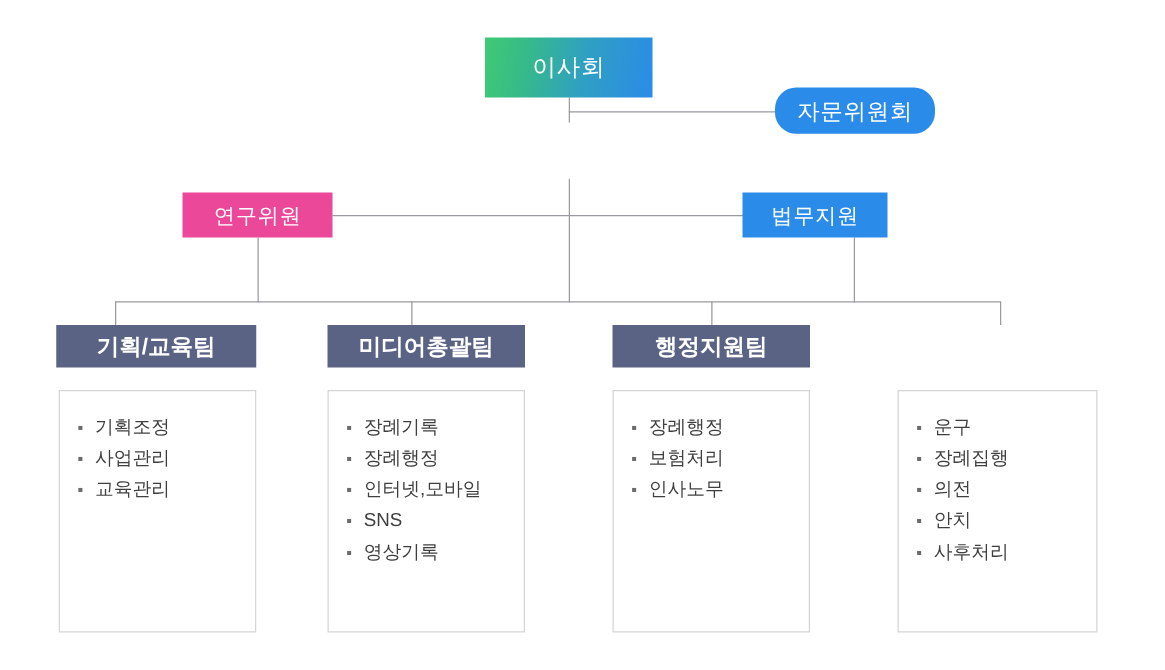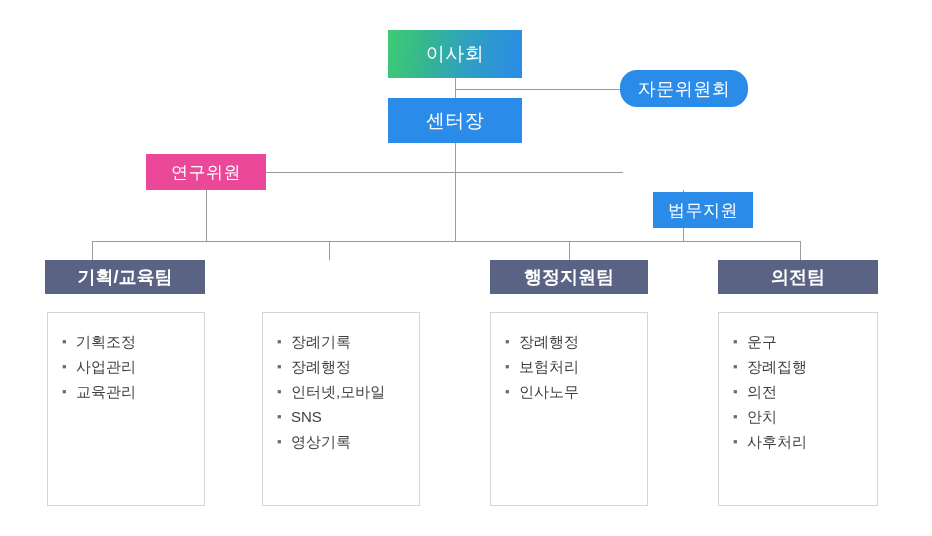--- a/index.html
+++ b/index.html
@@ -34,21 +34,21 @@
   }
   .node.blue   { background: #2b8be8; }
   .node.slate  { background: #ec4899; }
   .node.grad   { background: linear-gradient(100deg, #3ecb73 0%, #36b98b 26%, #2f9fc4 60%, #2b8be8 100%); }
 
   
   #node-board      { left:388px; top:30px;  width:134px; height:48px; font-size:19px; }
   #node-advisory   { left:620px; top:70px;  width:128px; height:37px; font-size:18px;border-radius:17px; }
   #node-director   { left:388px; top:98px;  width:134px; height:45px; font-size:19px; }
   #node-research   { left:146px; top:154px; width:120px; height:36px; font-size:17px; }
-  #node-legal      { left:653px; top:154px; width:100px; height:36px; font-size:17px;margin-top:38px; }
+  #node-legal      { left:594px; top:154px; width:116px; height:36px; font-size:17px; }
 
   .team-head {
     position: absolute;
     box-sizing: border-box;
     background: #5a6383;
     color: #fff;
     font-size: 18px;
     font-weight: 700;
     display: flex;
     align-items: center;
@@ -121,29 +121,28 @@
 
   <div class="line vline" style="left:92px;  top:241px; height:19px;"></div>
   <div class="line vline" style="left:329px; top:241px; height:19px;"></div>
   <div class="line vline" style="left:569px; top:241px; height:19px;"></div>
   <div class="line vline" style="left:800px; top:241px; height:19px;"></div>
 
   <div class="node grad" id="node-board">이사회</div>
 
   <div class="node blue" id="node-advisory">자문위원회</div>
 
-  <div class="node blue" id="node-director">센터장</div>
 
   <div class="node slate" id="node-research">연구위원</div>
 
   <div class="node blue" id="node-legal">법무지원</div>
 
   <div class="team-head" style="left:45px;  width:160px;">기획/교육팀</div>
+  <div class="team-head" style="left:262px; width:158px;">미디어총괄팀</div>
   <div class="team-head" style="left:490px; width:158px;">행정지원팀</div>
-  <div class="team-head" style="left:718px; width:160px;">의전팀</div>
 
   <div class="panel" style="left:47px;  width:158px;">
     <ul>
         <li><span class="bullet">▪</span><span>기획조정</span></li>
         <li><span class="bullet">▪</span><span>사업관리</span></li>
         <li><span class="bullet">▪</span><span>교육관리</span></li>
       </ul>
   </div>
   <div class="panel" style="left:262px; width:158px;">
     <ul>

